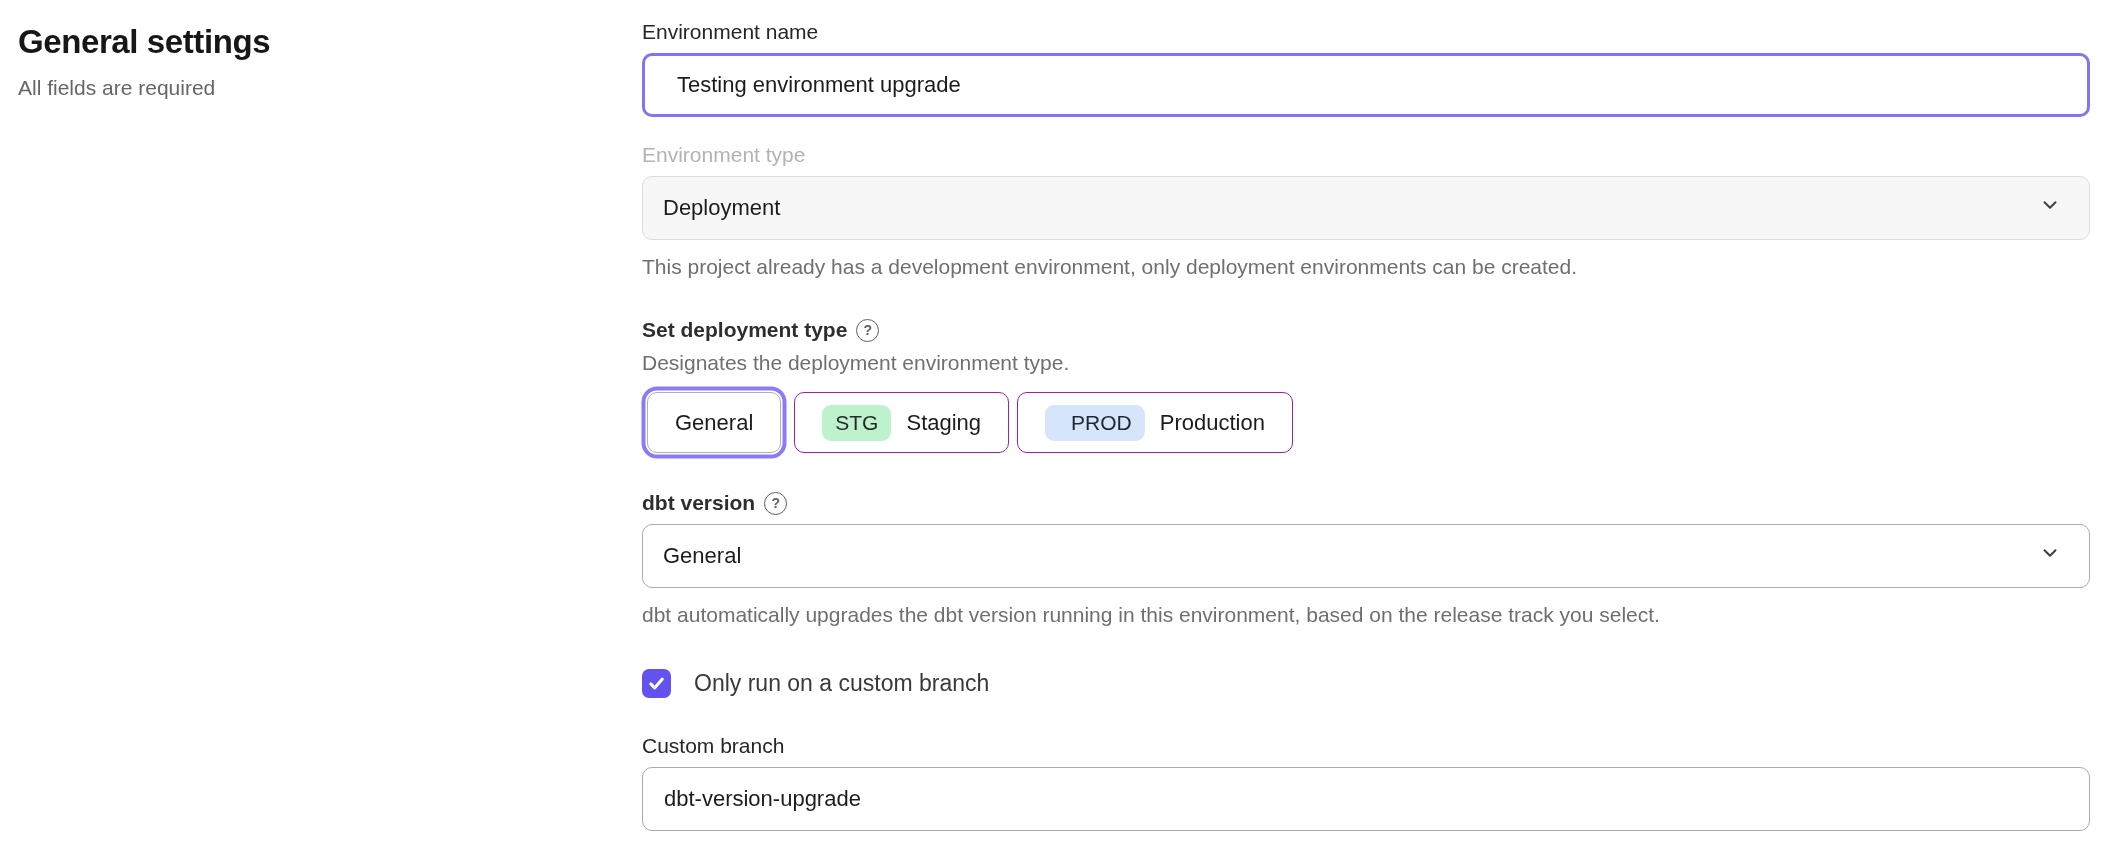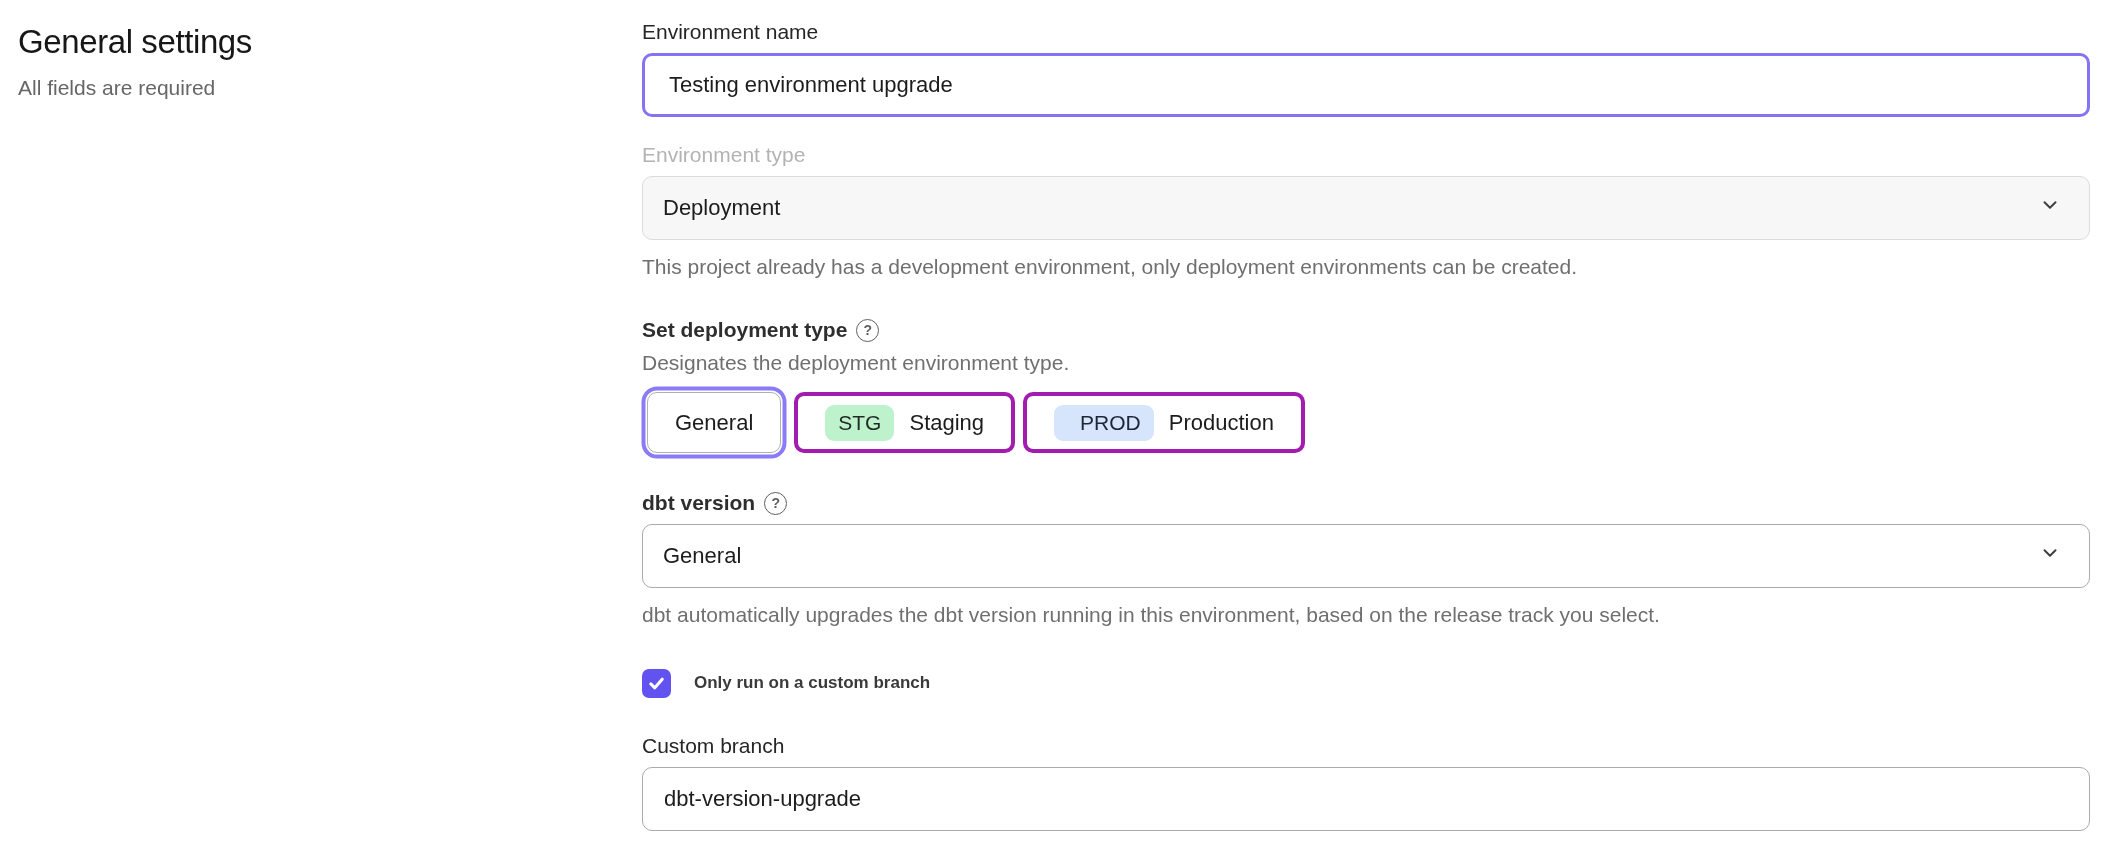--- a/index.html
+++ b/index.html
@@ -9,21 +9,21 @@
     background: #ffffff;
     color: #1c1c1c;
     display: flex;
     padding: 20px 26px 20px 18px;
   }
 
   
   .left-col { width: 624px; flex: 0 0 auto; padding-top: 2px; }
   .page-title {
     font-size: 33px;
-    font-weight: 400;
+    font-weight: 700;
     color: #171717;
     letter-spacing: -0.4px;
     line-height: 1.2;
   }
   .page-subtitle {
     margin-top: 14px;
     font-size: 21px;
     font-weight: 400;
     color: #666666;
   }
@@ -68,21 +68,21 @@
     border-radius: 10px;
     padding: 0 21px;
     font-family: "Liberation Sans", sans-serif;
     font-size: 22px;
     color: #1c1c1c;
     background: #ffffff;
     outline: none;
   }
   .text-input.focused {
     border: 3px solid #8474f4;
-    padding: 0 24px;
+    padding: 0 32px;
   }
 
   .select-box {
     width: 100%;
     height: 64px;
     border: 1px solid #ababab;
     border-radius: 10px;
     padding: 12px 20px;
     background: #ffffff;
     display: flex;
@@ -117,21 +117,21 @@
 
   .deploy-options {
     margin-top: 17px;
     display: flex;
     align-items: center;
     gap: 8px;
   }
   .deploy-btn {
     height: 61px;
     background: #ffffff;
-    border: 4px solid #a21caf;
+    border: 1px solid #a21caf;
     border-radius: 10px;
     display: inline-flex;
     align-items: center;
     gap: 15px;
     padding: 0 27px;
     font-family: "Liberation Sans", sans-serif;
     font-size: 22px;
     color: #1c1c1c;
     cursor: pointer;
   }
@@ -161,22 +161,22 @@
     width: 29px; height: 29px;
     background: #6253f1;
     border-radius: 7px;
     display: flex;
     align-items: center;
     justify-content: center;
     cursor: pointer;
     flex: 0 0 auto;
   }
   .checkbox-label {
-    font-size: 17px;
-    font-weight: 700;
+    font-size: 23px;
+    font-weight: 400;
     color: #3a3a3a;
     cursor: pointer;
   }
 
   .custom-branch-label { margin-top: 36px; }
 </style>
 </head>
 <body>
 
 <div class="left-col">

